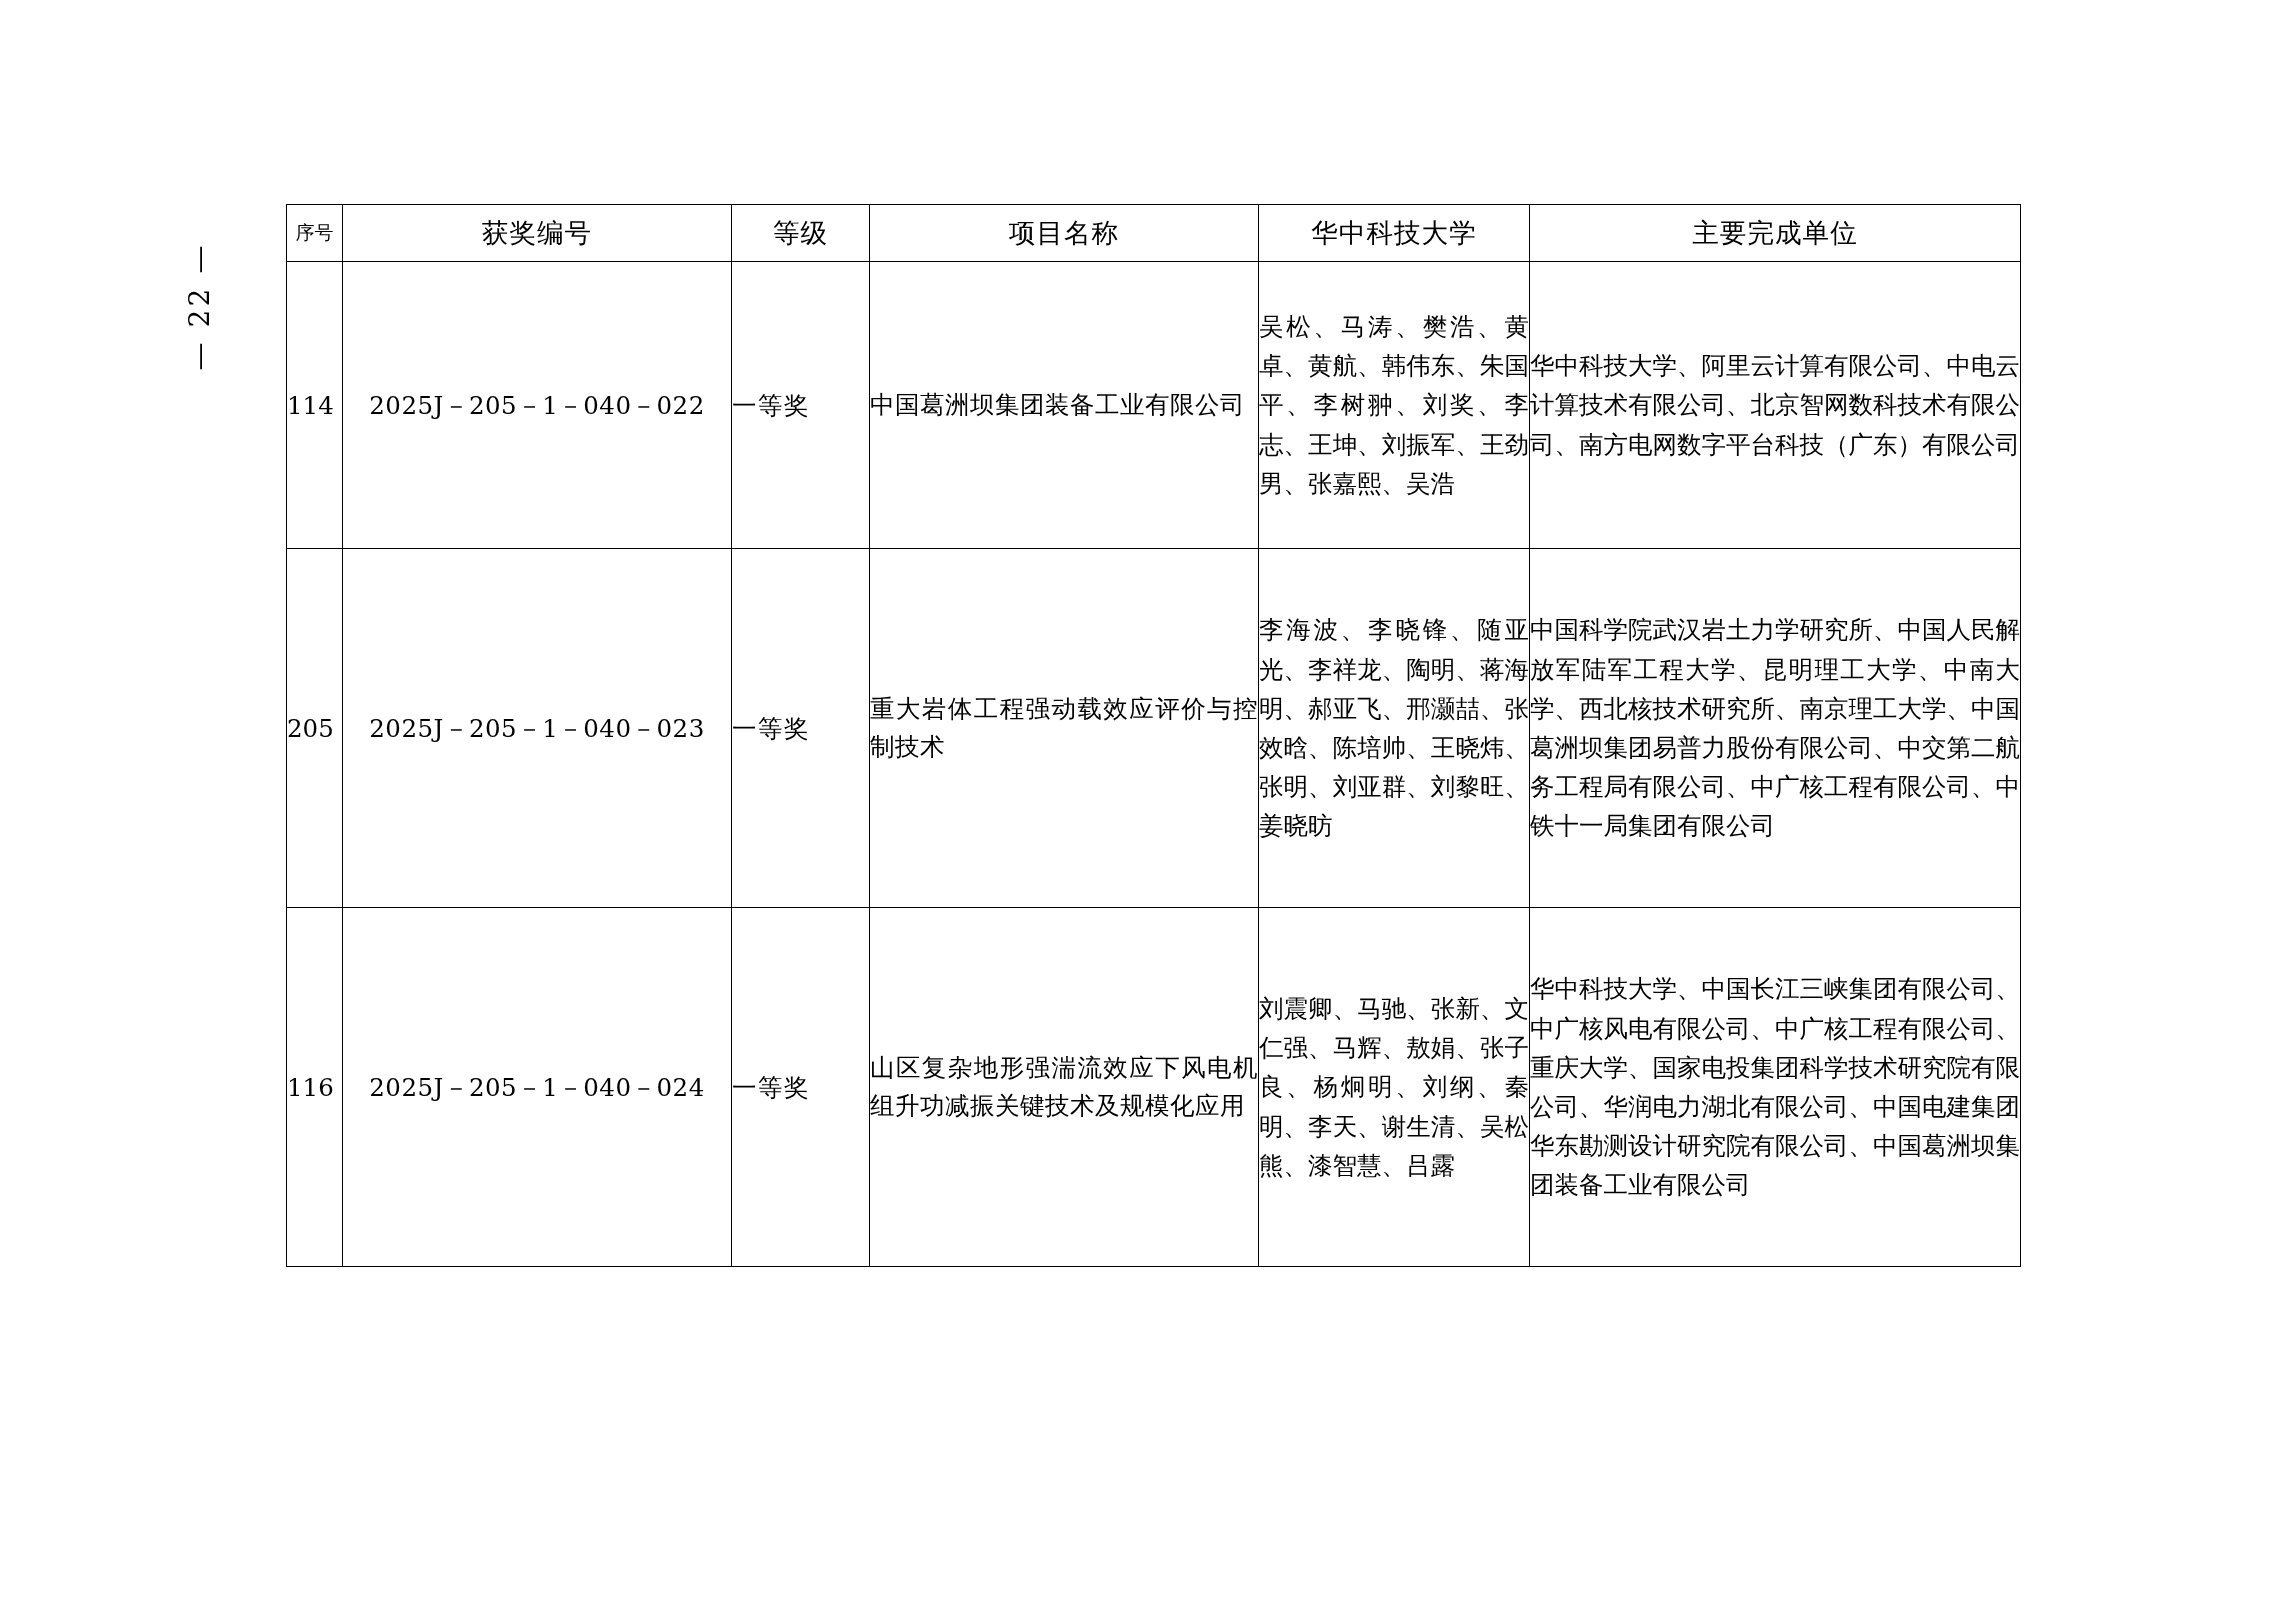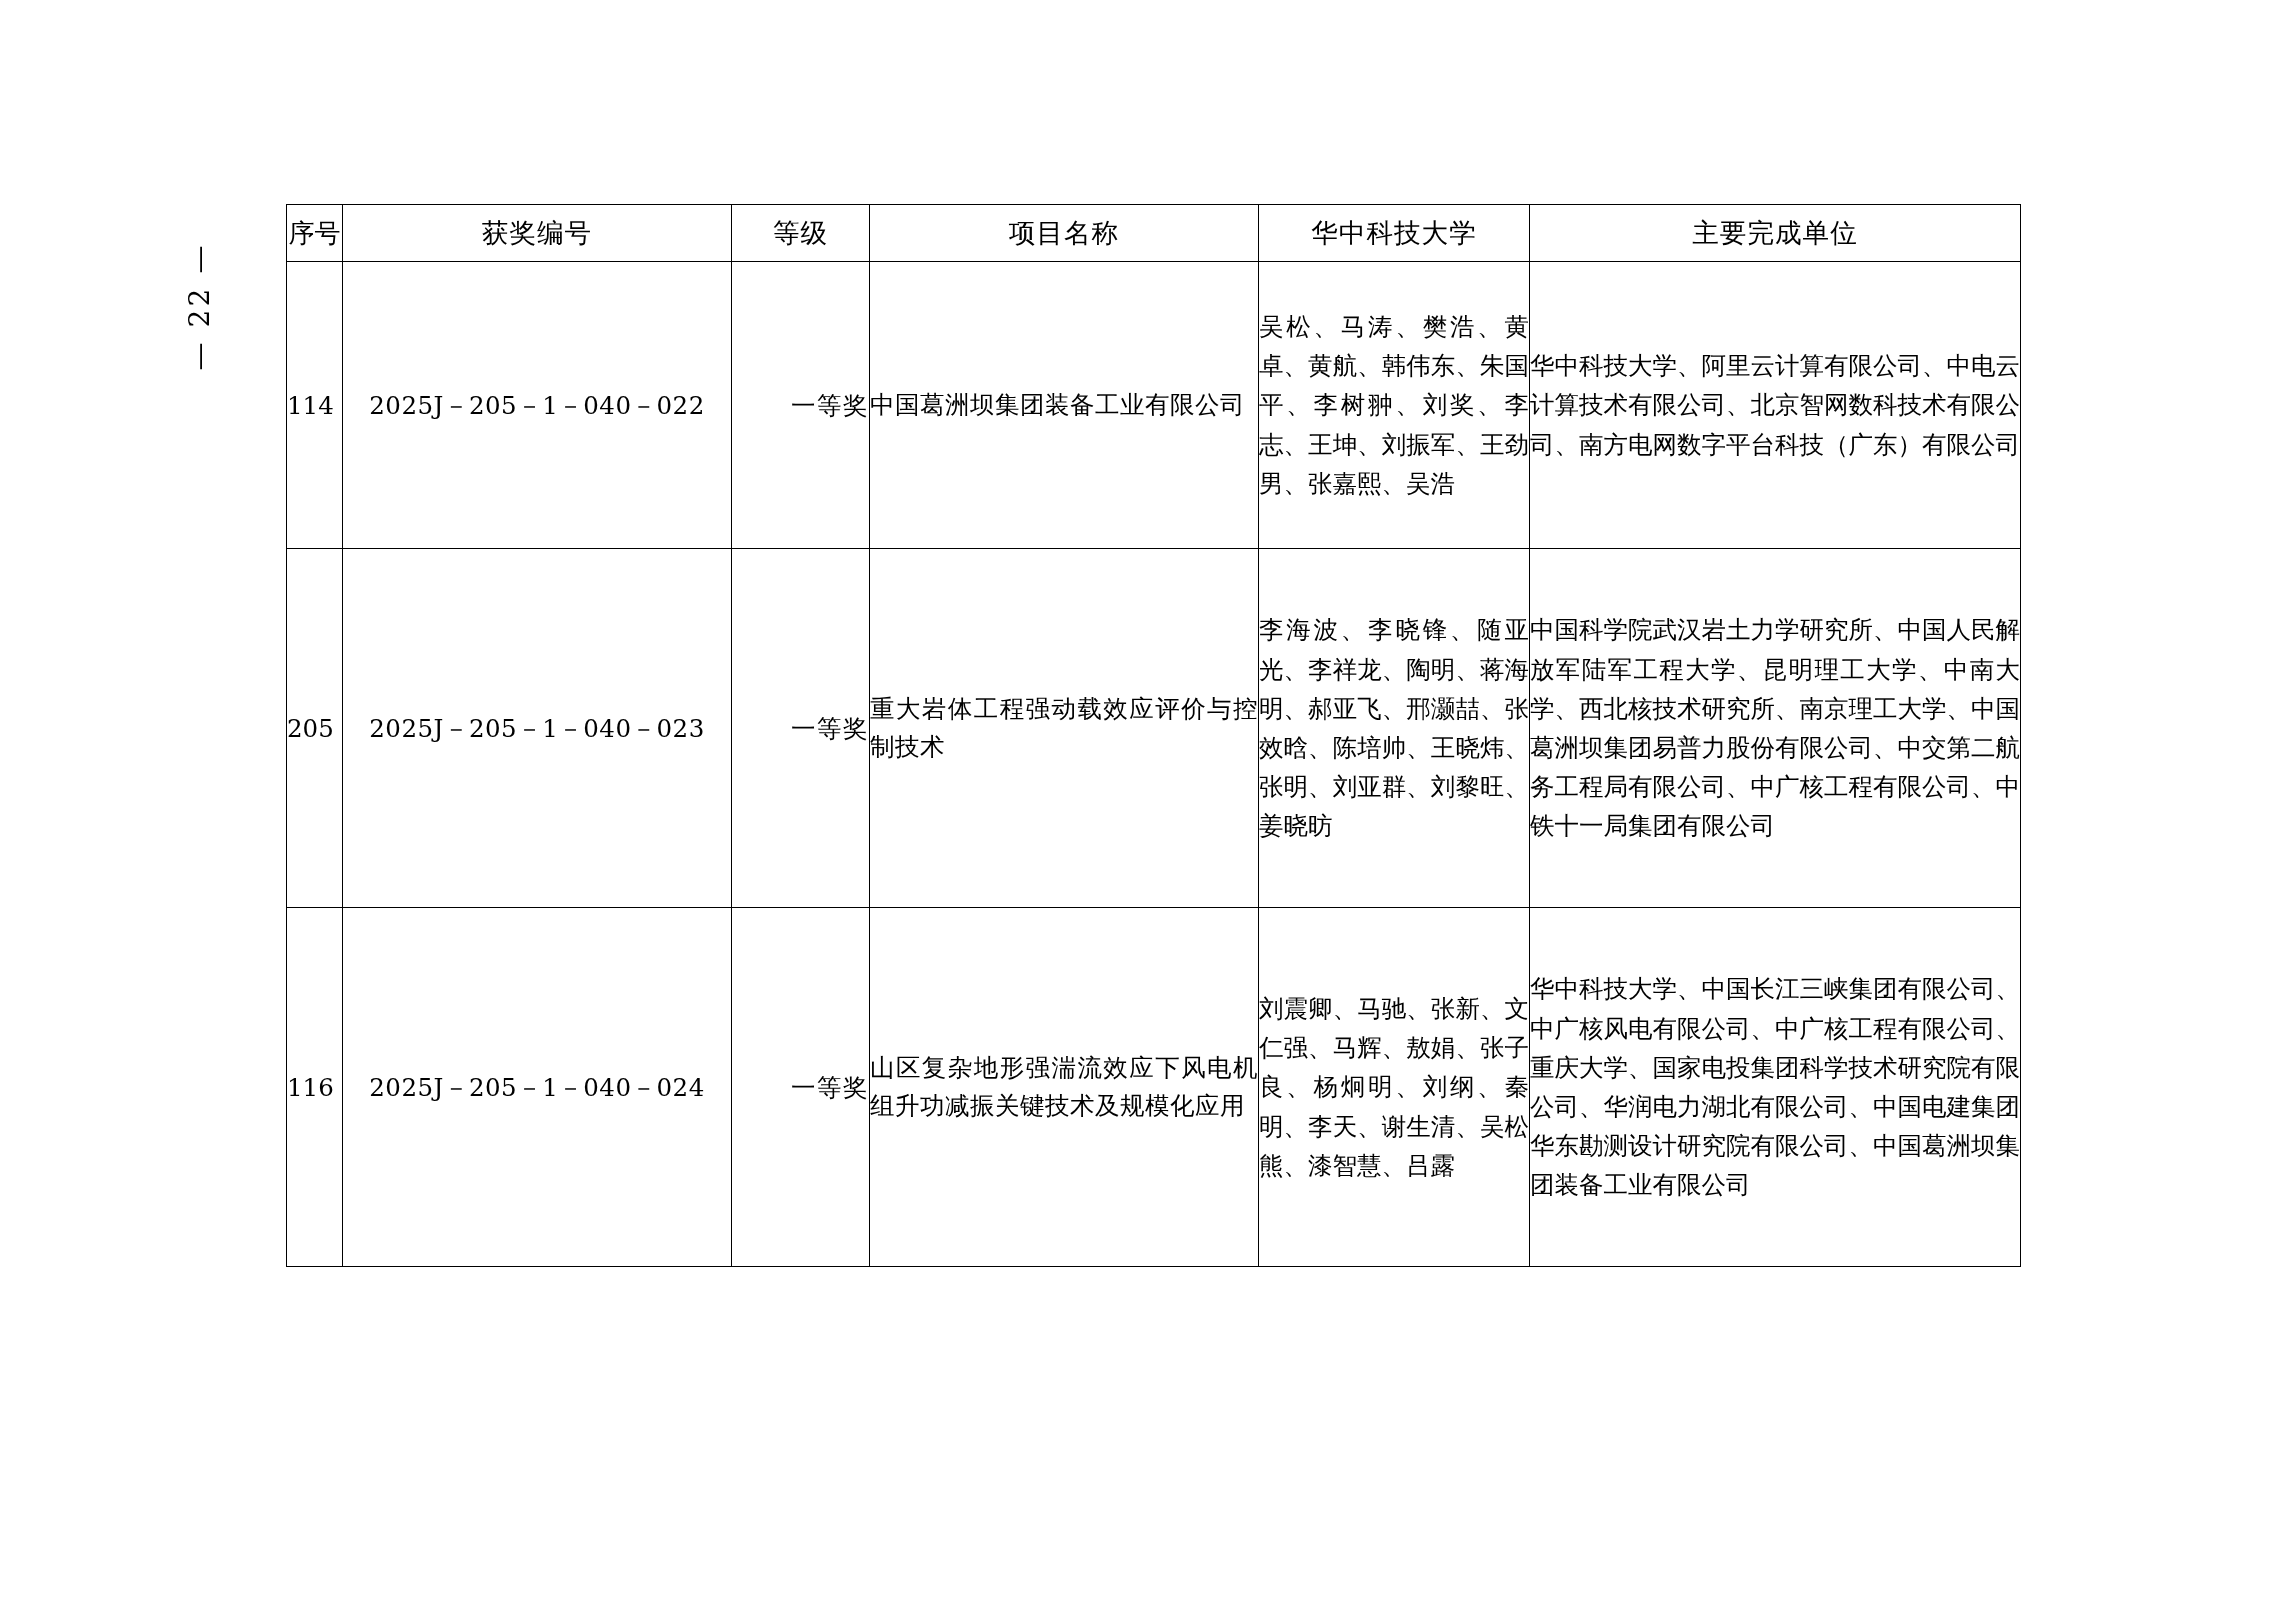--- a/index.html
+++ b/index.html
@@ -72,36 +72,36 @@
   col.c-units    { width: 491px; }
 
   thead td {
     height: 56px;
     text-align: center;
     font-size: 26.6px;
     font-weight: bold;
     letter-spacing: 1px;
     font-family: "DejaVu Sans", "Liberation Sans", sans-serif;
   }
-  thead td.hdr-seq { font-size: 26px; letter-spacing: 0px; }
+  thead td.hdr-seq { font-size: 19px; letter-spacing: 0px; }
 
   td.cell-seq {
     text-align: left;
     font-size: 24.5px;
     font-family: "DejaVu Serif", "Liberation Serif", serif;
   }
   td.cell-code {
     text-align: center;
     font-size: 24.5px;
     letter-spacing: 0.5px;
     font-family: "DejaVu Serif", "Liberation Serif", serif;
     white-space: nowrap;
   }
   td.cell-grade {
-    text-align: right;
+    text-align: left;
     font-size: 24.5px;
     letter-spacing: 1.5px;
     font-family: "DejaVu Sans", "Liberation Sans", sans-serif;
   }
   td.cell-project {
     font-size: 24.5px;
     line-height: 1.55;
     padding: 8.2px 9.2px;
     text-align: justify;
     text-align-last: left;

